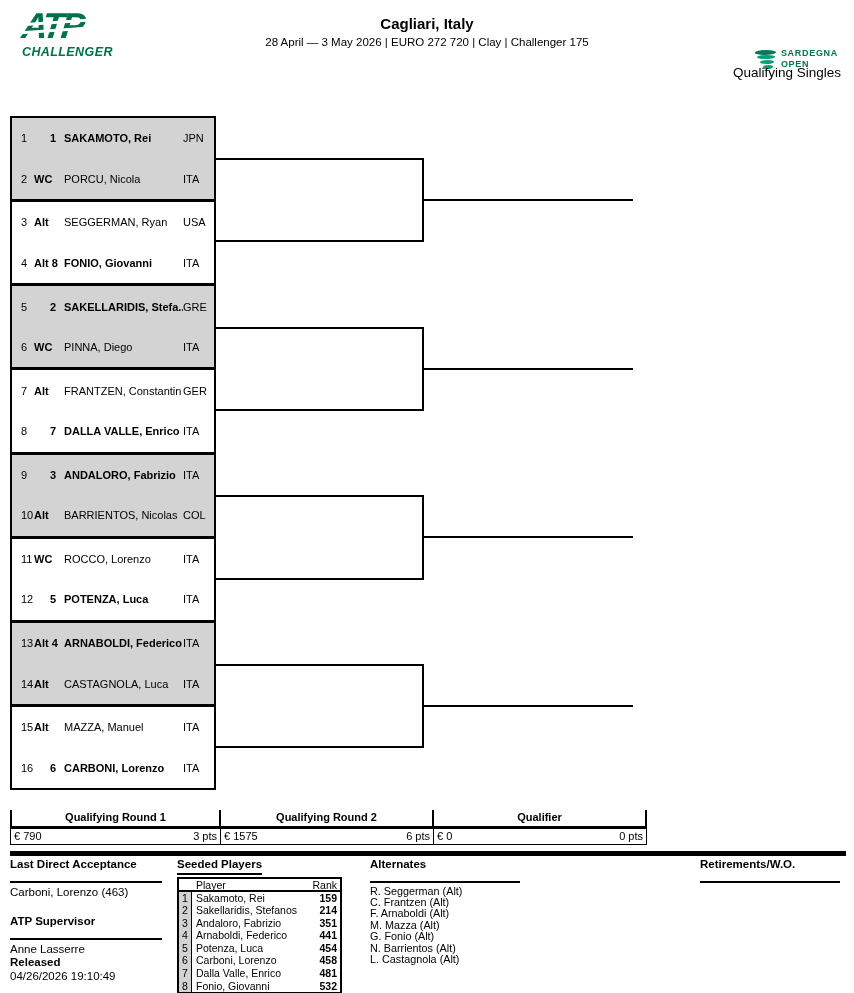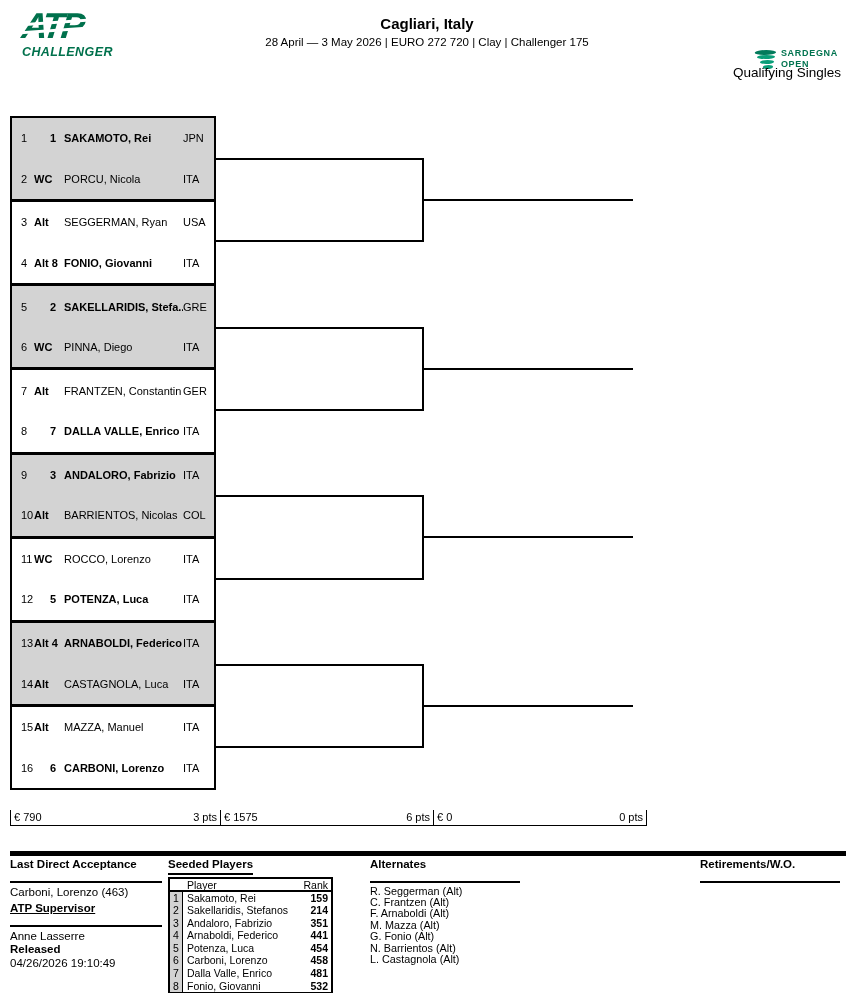--- a/index.html
+++ b/index.html
@@ -66,26 +66,26 @@
   .rp-cell:first-child { border-left:1px solid #000; }
   .w1 { width:211px; } .w2 { width:213px; } .w3 { width:213px; }
 
   .sep-bar { position:absolute; left:10px; top:851px; width:836px; height:5px; background:#000; }
 
   
   .fcol { position:absolute; top:858px; font-size:11.5px; line-height:13.5px; }
   .fhead { font-weight:bold; font-size:11.5px; border-bottom:2px solid #000;
     padding-bottom:9px; margin-bottom:3px; }
   .col-lda { left:10px; width:152px; }
-  .col-seeded { left:168px; width:166px; }
+  .col-seeded { left:177px; width:166px; }
   .col-alt { left:370px; width:150px; }
   .col-wd { left:540px; width:137px; }
   .col-ret { left:700px; width:140px; }
   .fitem { font-size:10.8px; line-height:11.4px; }
-  .subhead { margin-top:3px;text-decoration:underline; }
+  .subhead { margin-top:16px; }
 
   .sp-head { font-weight:bold; font-size:11.5px; border-bottom:2px solid #000;
     display:inline-block; padding-bottom:1px; margin-bottom:2px; }
   .stable { border:2px solid #000; width:165px; font-size:10.5px; }
   .stable-head { display:flex; border-bottom:2px solid #000; height:13px; line-height:12px; }
   .sth-player { flex:1; padding-left:17px; }
   .sth-rank { padding-right:3px; }
   .srow { display:flex; height:12.6px; line-height:12.4px; }
   .snum { width:13px; background:#D3D3D3; border-right:1px solid #000;
     text-align:center; flex:none; }
@@ -245,20 +245,25 @@
   <div class="r2-box" style="top:327px; height:84px;"></div>
   <div class="r2-box" style="top:495px; height:85px;"></div>
   <div class="r2-box" style="top:664px; height:84px;"></div>
 
   <div class="q-line" style="top:199px;"></div>
   <div class="q-line" style="top:368px;"></div>
   <div class="q-line" style="top:536px;"></div>
   <div class="q-line" style="top:705px;"></div>
 
   <div class="rounds">
+    <div class="rounds-head">
+        <div class="rh-cell w1">Qualifying Round 1</div>
+        <div class="rh-cell w2">Qualifying Round 2</div>
+        <div class="rh-cell w3">Qualifier</div>
+      </div>
     <div class="rounds-prize">
         <div class="rp-cell w1">
           <span>€ 790</span>
           <span>3 pts</span>
         </div>
         <div class="rp-cell w2">
           <span>€ 1575</span>
           <span>6 pts</span>
         </div>
         <div class="rp-cell w3">

